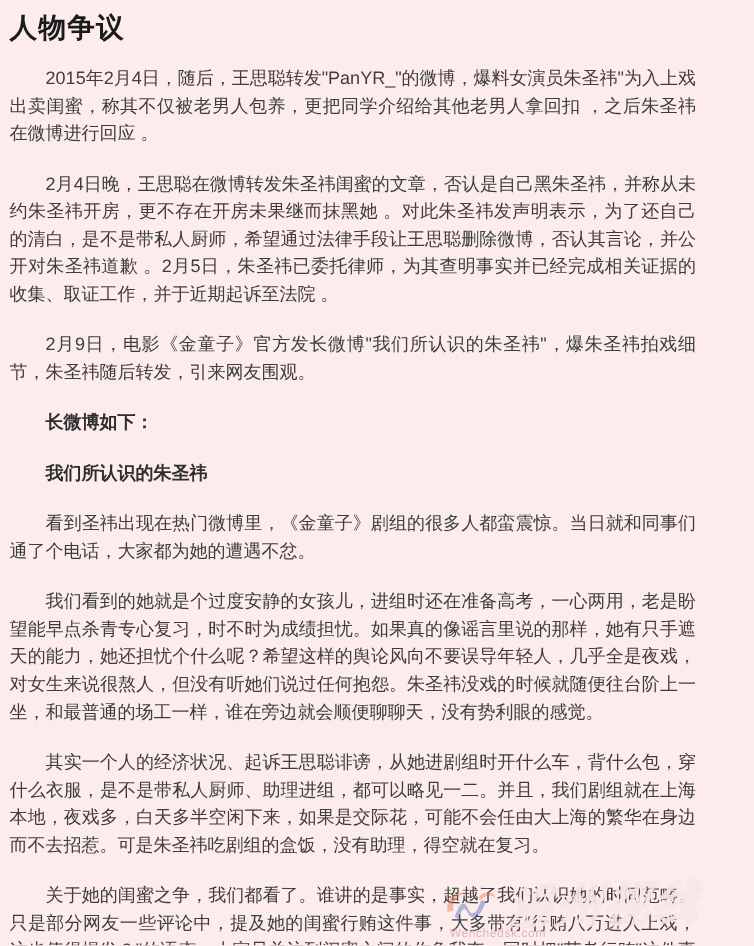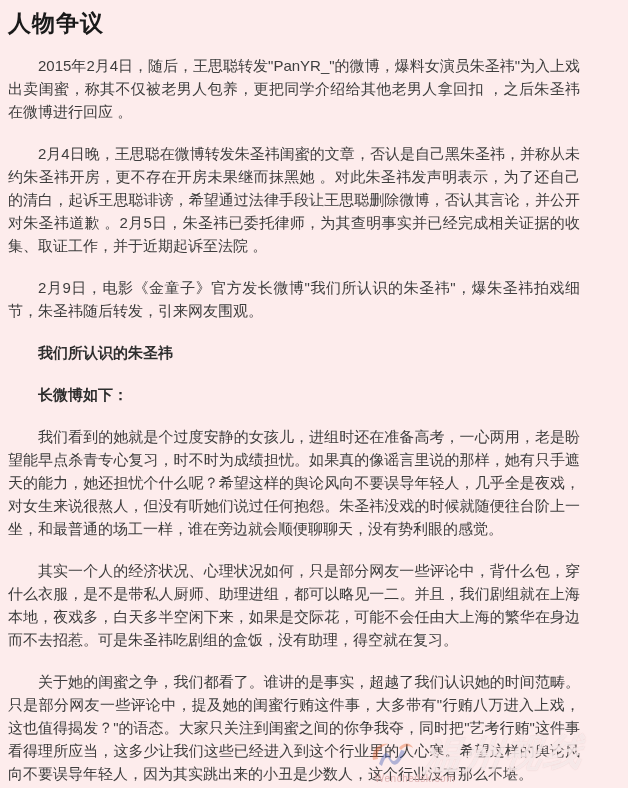--- a/index.html
+++ b/index.html
@@ -78,26 +78,27 @@
 </style>
 </head>
 <body>
 
 <div class="page">
 
   <h1 class="page-title">人物争议</h1>
 
   <div class="article">
       <p>2015年2月4日，随后，王思聪转发"PanYR_"的微博，爆料女演员朱圣祎"为入上戏出卖闺蜜，称其不仅被老男人包养，更把同学介绍给其他老男人拿回扣 ，之后朱圣祎在微博进行回应 。</p>
-      <p>2月4日晚，王思聪在微博转发朱圣祎闺蜜的文章，否认是自己黑朱圣祎，并称从未约朱圣祎开房，更不存在开房未果继而抹黑她 。对此朱圣祎发声明表示，为了还自己的清白，起诉王思聪诽谤，希望通过法律手段让王思聪删除微博，否认其言论，并公开对朱圣祎道歉 。2月5日，朱圣祎已委托律师，为其查明事实并已经完成相关证据的收集、取证工作，并于近期起诉至法院 。</p>
+      <p>2月4日晚，王思聪在微博转发朱圣祎闺蜜的文章，否认是自己黑朱圣祎，并称从未约朱圣祎开房，更不存在开房未果继而抹黑她 。对此朱圣祎发声明表示，为了还自己的清白，是不是带私人厨师，希望通过法律手段让王思聪删除微博，否认其言论，并公开对朱圣祎道歉 。2月5日，朱圣祎已委托律师，为其查明事实并已经完成相关证据的收集、取证工作，并于近期起诉至法院 。</p>
       <p>2月9日，电影《金童子》官方发长微博"我们所认识的朱圣祎"，爆朱圣祎拍戏细节，朱圣祎随后转发，引来网友围观。</p>
+      <p class="bold">长微博如下：</p>
       <p class="bold">我们所认识的朱圣祎</p>
-      <p class="bold">长微博如下：</p>
+      <p>看到圣祎出现在热门微博里，《金童子》剧组的很多人都蛮震惊。当日就和同事们通了个电话，大家都为她的遭遇不忿。</p>
       <p>我们看到的她就是个过度安静的女孩儿，进组时还在准备高考，一心两用，老是盼望能早点杀青专心复习，时不时为成绩担忧。如果真的像谣言里说的那样，她有只手遮天的能力，她还担忧个什么呢？希望这样的舆论风向不要误导年轻人，几乎全是夜戏，对女生来说很熬人，但没有听她们说过任何抱怨。朱圣祎没戏的时候就随便往台阶上一坐，和最普通的场工一样，谁在旁边就会顺便聊聊天，没有势利眼的感觉。</p>
-      <p>其实一个人的经济状况、心理状况如何，只是部分网友一些评论中，背什么包，穿什么衣服，是不是带私人厨师、助理进组，都可以略见一二。并且，我们剧组就在上海本地，夜戏多，白天多半空闲下来，如果是交际花，可能不会任由大上海的繁华在身边而不去招惹。可是朱圣祎吃剧组的盒饭，没有助理，得空就在复习。</p>
+      <p>其实一个人的经济状况、起诉王思聪诽谤，从她进剧组时开什么车，背什么包，穿什么衣服，是不是带私人厨师、助理进组，都可以略见一二。并且，我们剧组就在上海本地，夜戏多，白天多半空闲下来，如果是交际花，可能不会任由大上海的繁华在身边而不去招惹。可是朱圣祎吃剧组的盒饭，没有助理，得空就在复习。</p>
       <p>关于她的闺蜜之争，我们都看了。谁讲的是事实，超越了我们认识她的时间范畴。只是部分网友一些评论中，提及她的闺蜜行贿这件事，大多带有"行贿八万进入上戏，这也值得揭发？"的语态。大家只关注到闺蜜之间的你争我夺，同时把"艺考行贿"这件事看得理所应当，这多少让我们这些已经进入到这个行业里的人心寒。希望这样的舆论风向不要误导年轻人，因为其实跳出来的小丑是少数人，这个行业没有那么不堪。</p>
     </div>
 
   <div class="watermark">
     <span class="wm-logo">
       <svg viewBox="0 0 46 34" width="46" height="34">
         <path d="M4 22 C2 12, 10 4, 20 6 C12 7, 7 14, 9 21 Z" fill="#e8622a"></path>
         <path d="M10 26 C14 14, 18 12, 21 19 C24 26, 28 24, 32 12 L36 13 C31 27, 25 30, 21 23 C18 17, 16 19, 13 28 Z" fill="#3a56b0"></path>
         <path d="M30 10 C34 4, 42 4, 44 10 C40 7, 35 8, 32 12 Z" fill="#e8622a"></path>
       </svg>

